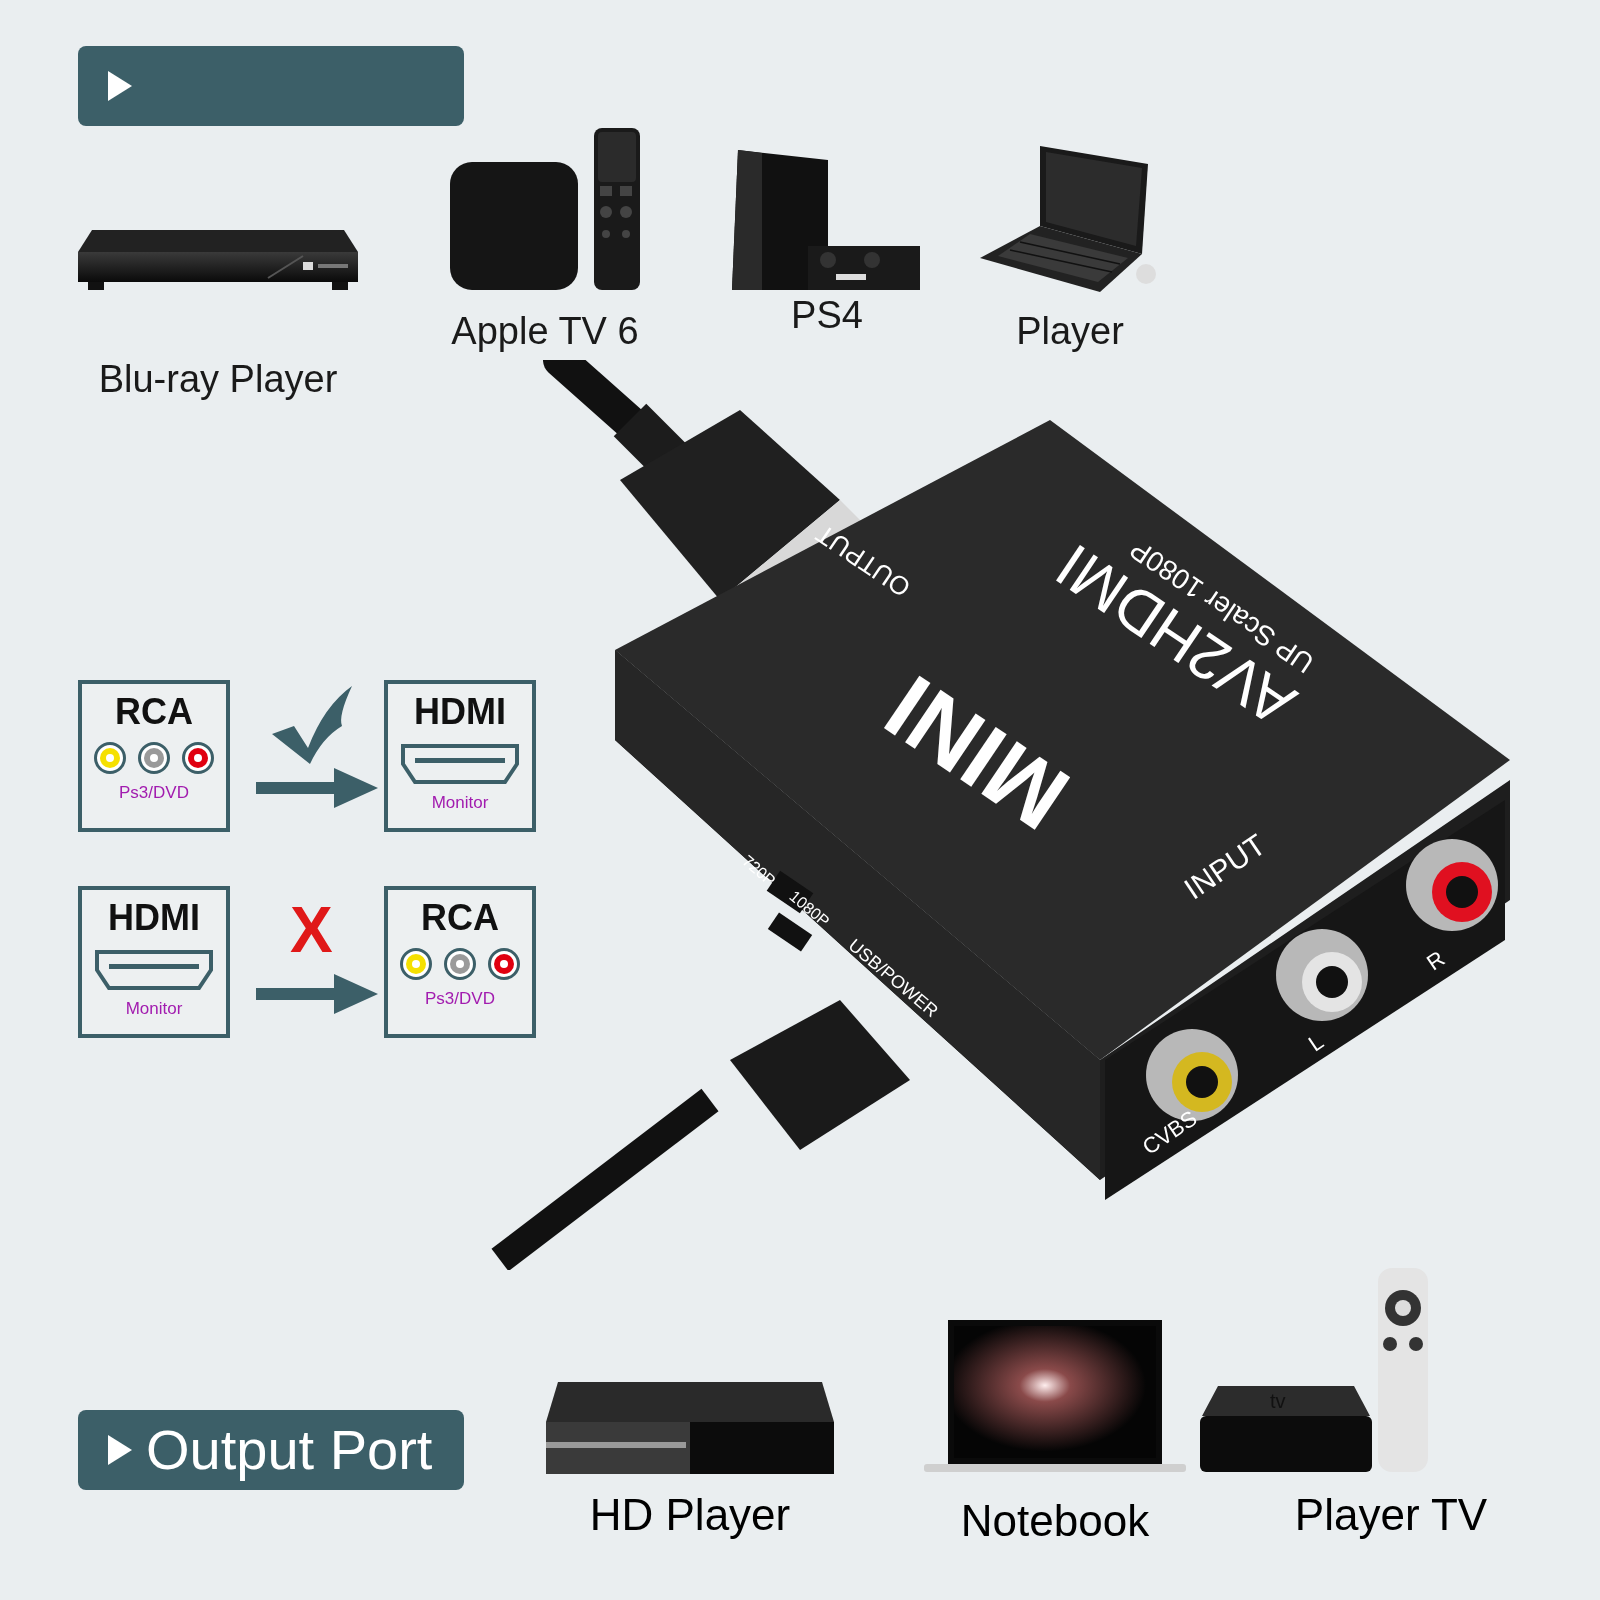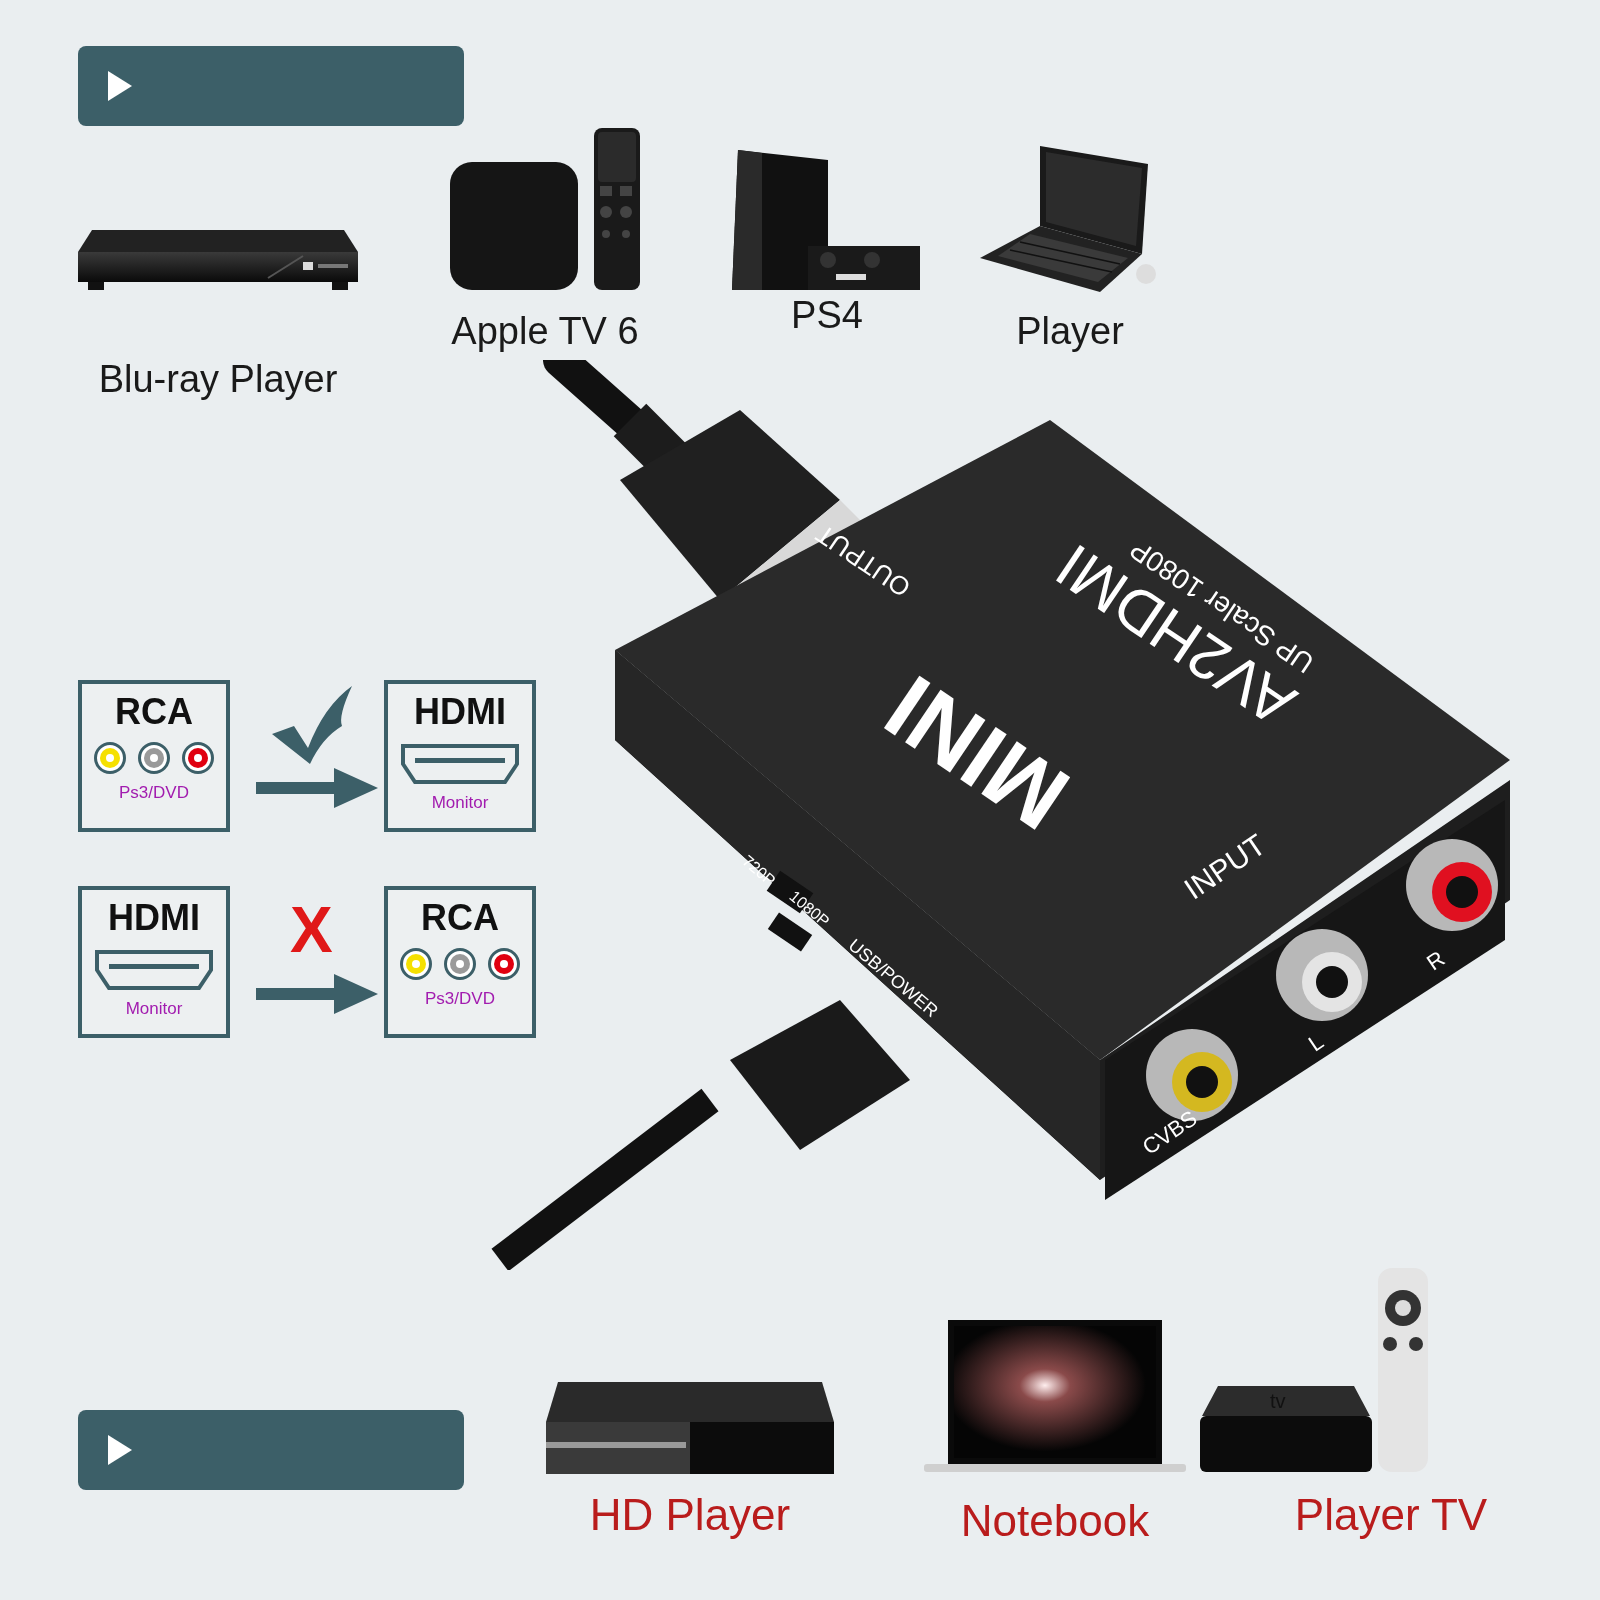--- a/index.html
+++ b/index.html
@@ -2,21 +2,21 @@
 <html><head>
 <meta charset="utf-8">
 <style>
   html,body{margin:0;padding:0;}
   body{width:1600px;height:1600px;background:#eaeef0;position:relative;overflow:hidden;font-family:"Liberation Sans",sans-serif;}
   .abs{position:absolute;}
   .badge{background:#3c5f68;border-radius:8px;color:#fff;display:flex;align-items:center;box-sizing:border-box;}
   .badge .tri{width:0;height:0;border-top:15px solid transparent;border-bottom:15px solid transparent;border-left:24px solid #fff;margin-left:30px;margin-right:22px;}
   .badge .txt{font-size:60px;line-height:1;}
   .dev-label{font-size:38px;color:#1a1a1a;text-align:center;white-space:nowrap;}
-  .out-label{font-size:44px;color:#b91c1c;text-align:center;white-space:nowrap;}
+  .out-label{font-size:44px;color:#000000;text-align:center;white-space:nowrap;}
   .card{border:4px solid #3c5f68;border-radius:0;background:#edf0f1;box-sizing:border-box;width:152px;height:152px;display:flex;flex-direction:column;align-items:center;}
   .card .ttl{font-weight:bold;font-size:36px;color:#111;margin-top:10px;line-height:1;}
   .card .sub{font-weight:normal;font-size:17px;color:#a21caf;line-height:1;}
   .rca-row{display:flex;gap:12px;margin-top:12px;margin-bottom:10px;}
   .rca{width:32px;height:32px;border-radius:50%;border:3px solid #3c5f68;box-sizing:border-box;display:flex;align-items:center;justify-content:center;background:#fff;}
   .rca i{display:block;width:20px;height:20px;border-radius:50%;position:relative;}
   .rca i::after{content:"";position:absolute;left:6px;top:6px;width:8px;height:8px;border-radius:50%;background:#fff;}
   .hdmi-port{width:118px;height:40px;margin-top:14px;margin-bottom:10px;position:relative;}
   .arrow{height:12px;background:#3c5f68;}
   .arrow::after{content:"";position:absolute;right:-40px;top:-14px;border-top:20px solid transparent;border-bottom:20px solid transparent;border-left:44px solid #3c5f68;}
@@ -201,20 +201,21 @@
 <div class="abs label-white" style="left:740px;top:862px;font-size:16px;transform:rotate(40deg);">720P</div>
 <div class="abs label-white" style="left:786px;top:900px;font-size:16px;transform:rotate(40deg);">1080P</div>
 <div class="abs label-white" style="left:770px;top:922px;width:40px;height:20px;background:#111;transform:rotate(34deg);"></div>
 <div class="abs label-white" style="left:838px;top:968px;font-size:18px;transform:rotate(40deg);">USB/POWER</div>
 <div class="abs label-white" style="left:1140px;top:1120px;font-size:22px;transform:rotate(-34deg);">CVBS</div>
 <div class="abs label-white" style="left:1310px;top:1030px;font-size:22px;transform:rotate(-34deg);">L</div>
 <div class="abs label-white" style="left:1428px;top:948px;font-size:22px;transform:rotate(-34deg);">R</div>
 
 <div class="abs badge" style="left:78px;top:1410px;width:386px;height:80px;">
   <span class="tri" style="margin-right:14px;"></span>
+  <span class="txt" style="font-size:56px;">Output Port</span>
 </div>
 
 <div class="abs" style="left:546px;top:1382px;width:288px;height:92px;">
   <svg width="288" height="92" viewBox="0 0 288 92">
     <polygon points="12,0 276,0 288,40 0,40" fill="#2a2a2a"></polygon>
     <rect x="0" y="40" width="144" height="52" fill="#3a3a3a"></rect>
     <rect x="144" y="40" width="144" height="52" fill="#0c0c0c"></rect>
     <rect x="0" y="60" width="140" height="6" fill="#999"></rect>
   </svg>
 </div>

